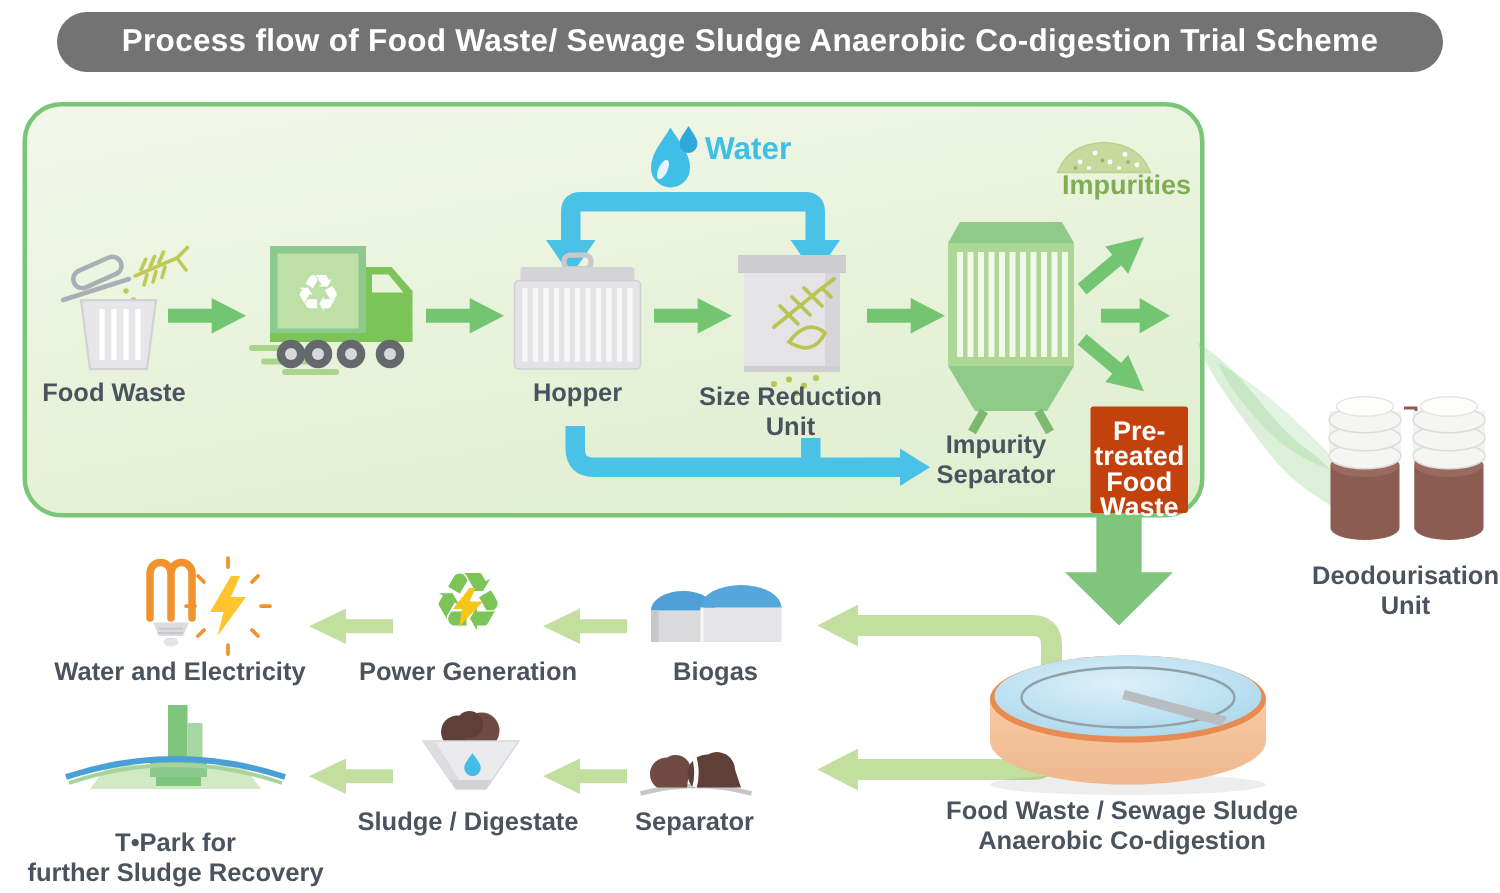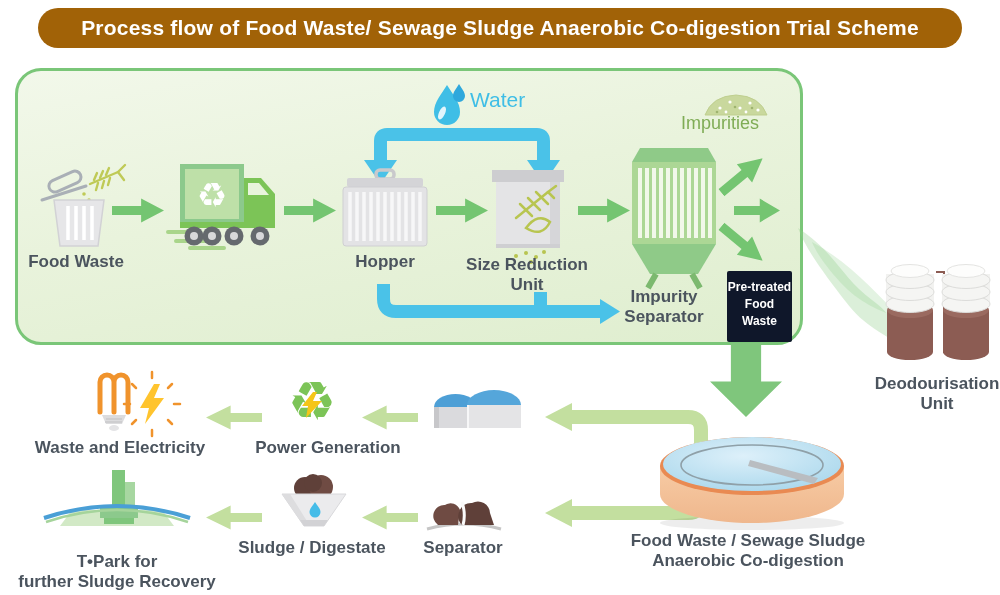--- a/index.html
+++ b/index.html
@@ -1,34 +1,34 @@
 <!DOCTYPE html>
 <html><head>
 <meta charset="utf-8">
 <style>
   html,body{margin:0;padding:0;background:#fff;}
   .stage{position:relative;width:1000px;height:595px;background:#fff;overflow:hidden;
          font-family:"Liberation Sans",sans-serif;}
   .abs{position:absolute;}
-  .title{position:absolute;left:38px;top:8px;width:924px;height:40px;background:#a16207;
+  .title{position:absolute;left:38px;top:8px;width:924px;height:40px;background:#737373;
          border-radius:21px;color:#fff;font-weight:700;font-size:21px;display:flex;
          align-items:center;justify-content:center;letter-spacing:.2px;}
   .pbox{position:absolute;left:15px;top:68px;width:782px;height:271px;border:3px solid #7AC678;
         border-radius:26px;background:linear-gradient(170deg,#f2f8ea 0%,#e9f3dc 45%,#dfeecf 100%);}
   .lbl{position:absolute;font-weight:700;font-size:17px;line-height:20px;color:#4B545E;
        text-align:center;}
-  .gtxt{position:absolute;font-size:19px;color:#6CBA68;text-align:left;font-weight:400;}
+  .gtxt{position:absolute;font-size:19px;color:#6CBA68;text-align:center;font-weight:700;}
   .arr{position:absolute;background:#74C571;}
   .arr-r{clip-path:polygon(0 33%,56% 33%,56% 6%,100% 50%,56% 94%,56% 67%,0 67%);}
   .arr-l{clip-path:polygon(100% 33%,44% 33%,44% 6%,0 50%,44% 94%,44% 67%,100% 67%);}
   .arr-light{background:#C3DF9F;}
   .bigdown{position:absolute;left:710px;top:343px;width:72px;height:74px;background:#7FC67C;
            clip-path:polygon(29% 0,71% 0,71% 52%,100% 52%,50% 100%,0 52%,29% 52%);}
-  .pretreated{position:absolute;left:727px;top:271px;width:65px;height:71px;background:#0f172a;
-              border-radius:2px;color:#fff;font-weight:700;font-size:12px;line-height:17px;
+  .pretreated{position:absolute;left:727px;top:271px;width:65px;height:71px;background:#c2410c;
+              border-radius:2px;color:#fff;font-weight:700;font-size:18px;line-height:17px;
               text-align:center;padding-top:8px;box-sizing:border-box;}
   .recycle{position:absolute;left:283px;top:372px;width:58px;height:60px;color:#7CC457;
            font-size:54px;line-height:60px;text-align:center;font-family:"DejaVu Sans",sans-serif;}
   svg{position:absolute;overflow:visible;}
 </style>
 </head>
 <body>
 
 <div class="stage">
 
@@ -248,44 +248,45 @@
   </div>
 
   <svg style="left:430px;top:386px;width:95px;height:48px" viewBox="0 0 95 48">
     <rect x="4" y="21" width="43" height="21" fill="#DADADD"></rect>
     <path d="M4,21 a21.5,13 0 0 1 43,0 z" fill="#4D9FD6"></path>
     <rect x="4" y="21" width="5" height="21" fill="#C7C7CA"></rect>
     <rect x="37" y="19" width="54" height="23" fill="#E4E4E6"></rect>
     <path d="M37,19 a27,15 0 0 1 54,0 z" fill="#55A6DA"></path>
     <rect x="37" y="19" width="2" height="23" fill="#FFFFFF" opacity="0.7"></rect>
   </svg>
+  <div class="lbl" style="left:407px;top:438px;width:140px">Biogas</div>
 
   <div class="arr arr-l arr-light" style="left:362px;top:404px;width:56px;height:27px"></div>
 
   <div class="recycle">♻</div>
   <svg style="left:302px;top:392px;width:20px;height:26px" viewBox="0 0 20 26">
     <polygon points="11,0 0,14 6,14 4,26 20,9 11,9 15,0" fill="#F5C518"></polygon>
   </svg>
-  <div class="lbl" style="left:248px;top:438px;width:160px">Power Generation</div>
+  <div class="lbl" style="left:232px;top:438px;width:160px">Power Generation</div>
 
   <div class="arr arr-l arr-light" style="left:206px;top:404px;width:56px;height:27px"></div>
 
   <svg style="left:88px;top:366px;width:95px;height:70px" viewBox="0 0 95 70">
     <g stroke="#F0932C" stroke-width="5" fill="none" stroke-linecap="round">
       <path d="M12,46 V16 A7,7 0 0 1 26,16 V46 M26,46 V16 A7,7 0 0 1 40,16 V46"></path>
     </g>
     <path d="M14,49 h24 l-4,9 h-16 z" fill="#DCDCDE"></path>
     <path d="M18,53 h16 M17,56 h17" stroke="#C9C9CC" stroke-width="1.5"></path>
     <ellipse cx="26" cy="62" rx="5" ry="3" fill="#E4E4E6"></ellipse>
     <polygon points="66,18 52,42 61,42 57,58 76,32 66,32 72,18" fill="#FFC42E"></polygon>
     <g stroke="#F0932C" stroke-width="2.5" stroke-linecap="round">
       <path d="M64,6 V12 M64,64 V70 M36,38 H42 M86,38 H92 M44,18 L48,22 M80,54 L84,58 M44,58 L48,54 M80,22 L84,18"></path>
     </g>
   </svg>
-  <div class="lbl" style="left:30px;top:438px;width:180px">Waste and Electricity</div>
+  <div class="lbl" style="left:30px;top:438px;width:180px">Water and Electricity</div>
 
   <svg style="left:424px;top:488px;width:80px;height:44px" viewBox="0 0 80 44">
     <path d="M3,41 Q40,31 77,41" stroke="#C6C6C6" stroke-width="3" fill="none"></path>
     <path d="M14,37 a11,11 0 0 1 7,-20 a10,10 0 0 1 15,5 l-2,15 z" fill="#6F4B43"></path>
     <path d="M38,37 a13,13 0 0 1 10,-22 a12,12 0 0 1 18,10 l4,12 z" fill="#5F4039"></path>
     <path d="M38,14 q4,12 1,23" stroke="#FAFAFA" stroke-width="3" fill="none"></path>
   </svg>
   <div class="lbl" style="left:393px;top:538px;width:140px">Separator</div>
 
   <div class="arr arr-l arr-light" style="left:362px;top:504px;width:56px;height:27px"></div>

